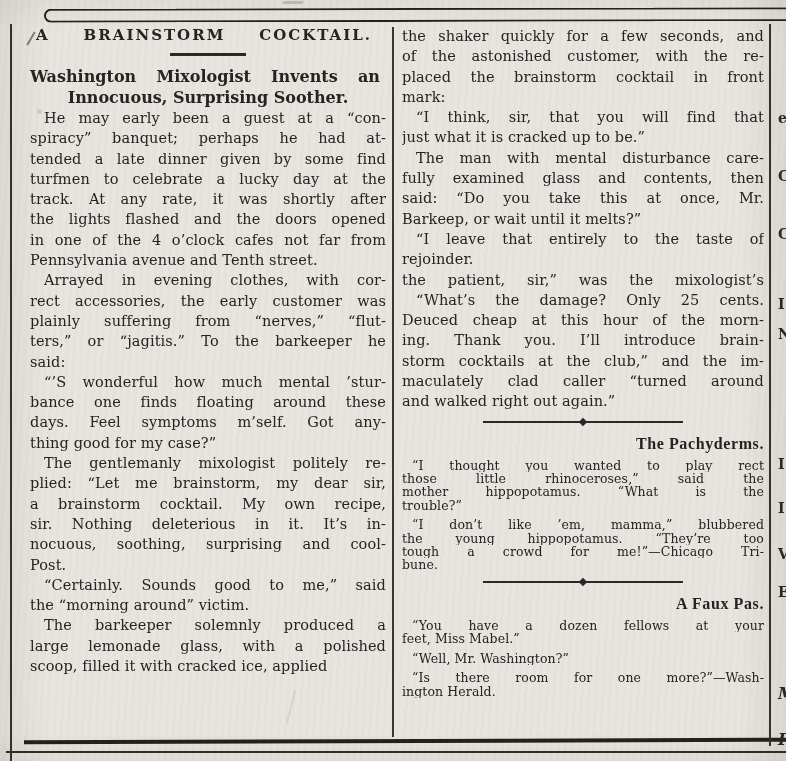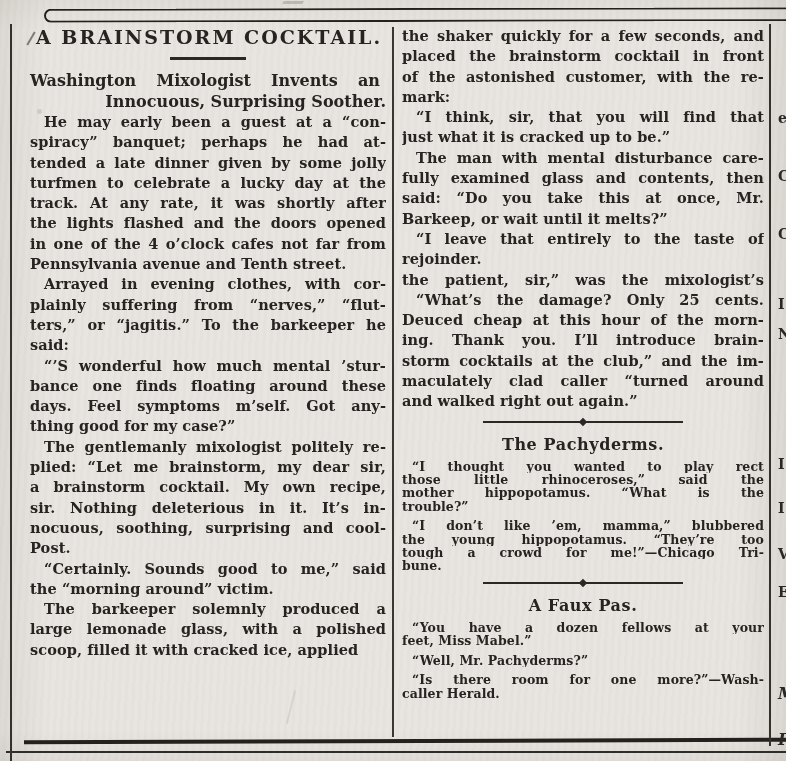--- a/index.html
+++ b/index.html
@@ -13,39 +13,39 @@
       linear-gradient(180deg, rgba(70,62,52,.05), rgba(0,0,0,0) 4%, rgba(0,0,0,0) 96%, rgba(70,62,52,.06)),
       repeating-linear-gradient(93deg, rgba(90,80,66,.025) 0 3px, rgba(0,0,0,0) 3px 7px);
     font-family:"DejaVu Serif","Liberation Serif",serif;
     color:#262320;
   }
   .col{position:absolute;top:0;padding-top:26px;}
   .col-left{left:30px;width:356px;}
   .col-right{left:402px;width:362px;}
 
   .title{
-    font-size:19px;font-weight:bold;letter-spacing:2px;
+    font-size:15px;font-weight:bold;letter-spacing:2px;
     text-align:justify;text-align-last:justify;white-space:nowrap;
     padding:0 14px 0 6px;
   }
   .title-rule{width:76px;height:3px;background:#2a2824;margin:9px auto 10px auto;}
   .deck{font-size:16px;font-weight:bold;line-height:21px;margin-bottom:0;}
   .deck-line.justify{text-align:justify;text-align-last:justify;white-space:nowrap;padding-right:6px;}
-  .deck-line.center{text-align:right;}
-
-  .para{font-size:14.5px;line-height:20.3px;letter-spacing:.1px;font-weight:bold;}
+  .deck-line.center{text-align:center;}
+
+  .para{font-size:14.5px;line-height:20.3px;letter-spacing:.1px;}
   .line{text-align:justify;text-align-last:justify;white-space:nowrap;overflow:hidden;}
   .line.last{text-align-last:left;}
   .para .line.first{text-indent:14px;}
   .para.cont .line.first{text-indent:0;}
 
   .para.tight{font-size:12.5px;line-height:13.4px;margin:6px 0;}
   .para.tight .line.first{text-indent:10px;}
 
-  .sec-heading{font-size:16px;font-weight:bold;text-align:center;letter-spacing:.6px;margin:10px 0 6px 0;}
+  .sec-heading{font-size:16px;font-weight:bold;text-align:right;letter-spacing:.6px;margin:10px 0 6px 0;font-family:Liberation Serif, serif;}
   .divider{display:flex;align-items:center;width:200px;margin:7px auto;}
   .divider .seg{flex:1;height:2px;background:#2a2824;}
   .divider .diamond{width:6px;height:6px;background:#2a2824;transform:rotate(45deg);margin:0 -1px;flex:0 0 auto;}
 
   .rule-top{position:absolute;left:44px;right:-8px;top:8px;height:10px;
     border:2.5px solid #23211d;border-right:none;border-radius:7px 0 0 7px;transform:rotate(-.12deg);}
   .rule-bottom-1{position:absolute;left:24px;right:0;top:739px;height:3.5px;background:#23211d;transform:rotate(-.2deg);}
   .rule-bottom-2{position:absolute;left:6px;right:0;top:751px;height:2px;background:#2e2c28;}
   .vrule-left{position:absolute;left:10px;top:24px;bottom:0;width:2px;background:#34312c;}
   .vrule-center{position:absolute;left:392px;top:27px;height:710px;width:2px;background:#3a3731;}
@@ -78,29 +78,30 @@
 <div class="col col-left" id="col-left">
     <div class="title">A BRAINSTORM COCKTAIL.</div>
     <div class="title-rule"></div>
     <div class="deck">
       <div class="deck-line justify">Washington Mixologist Invents an</div>
       <div class="deck-line center">Innocuous, Surprising Soother.</div>
     </div>
     <div class="para">
       <div class="line first">He may early been a guest at a “con-</div>
       <div class="line">spiracy” banquet; perhaps he had at-</div>
-      <div class="line">tended a late dinner given by some jolly</div>
+      <div class="line">tended a late dinner given by some find</div>
       <div class="line">turfmen to celebrate a lucky day at the</div>
       <div class="line">track.  At any rate, it was shortly after</div>
       <div class="line">the lights flashed and the doors opened</div>
       <div class="line">in one of the 4 o’clock cafes not far from</div>
       <div class="line last">Pennsylvania avenue and Tenth street.</div>
     </div>
     <div class="para">
       <div class="line first">Arrayed in evening clothes, with cor-</div>
+      <div class="line">rect accessories, the early customer was</div>
       <div class="line">plainly suffering from “nerves,” “flut-</div>
       <div class="line">ters,” or “jagitis.”  To the barkeeper he</div>
       <div class="line last">said:</div>
     </div>
     <div class="para">
       <div class="line first">“’S wonderful how much mental ’stur-</div>
       <div class="line">bance one finds floating around these</div>
       <div class="line">days.  Feel symptoms m’self.  Got any-</div>
       <div class="line last">thing good for my case?”</div>
     </div>
@@ -118,22 +119,22 @@
     </div>
     <div class="para">
       <div class="line first">The barkeeper solemnly  produced a</div>
       <div class="line">large lemonade glass, with a polished</div>
       <div class="line last">scoop, filled  it with cracked ice, applied</div>
     </div>
   </div>
 <div class="col col-right" id="col-right">
     <div class="para cont">
       <div class="line first">the shaker quickly for a few seconds, and</div>
+      <div class="line">of the astonished customer, with the re-</div>
       <div class="line">placed the brainstorm cocktail in front</div>
-      <div class="line">of the astonished customer, with the re-</div>
       <div class="line last">mark:</div>
     </div>
     <div class="para">
       <div class="line first">“I think, sir, that you will find that</div>
       <div class="line last">just what it is cracked up to be.”</div>
     </div>
     <div class="para">
       <div class="line first">The man with mental disturbance care-</div>
       <div class="line">fully examined glass and contents, then</div>
       <div class="line">said: “Do you take this at once, Mr.</div>
@@ -174,25 +175,25 @@
       <div class="seg"></div>
       <div class="diamond"></div>
       <div class="seg"></div>
     </div>
     <div class="sec-heading">A Faux Pas.</div>
     <div class="para tight">
       <div class="line first">“You have  a  dozen fellows at your</div>
       <div class="line last">feet, Miss Mabel.”</div>
     </div>
     <div class="para tight">
-      <div class="line first last">“Well, Mr. Pachyderms?”</div>
+      <div class="line first last">“Well, Mr. Washington?”</div>
     </div>
     <div class="para tight">
       <div class="line first">“Is there room for one more?”—Wash-</div>
-      <div class="line last">caller Herald.</div>
+      <div class="line last">ington Herald.</div>
     </div>
   </div>
 <div id="frags">
     <div class="frag" style="top: 110px;">e</div>
     <div class="frag" style="top: 168px;">C</div>
     <div class="frag" style="top: 226px;">C</div>
     <div class="frag" style="top: 296px;">I</div>
     <div class="frag" style="top: 326px;">N</div>
     <div class="frag" style="top: 456px;">I</div>
     <div class="frag" style="top: 500px;">I</div>

